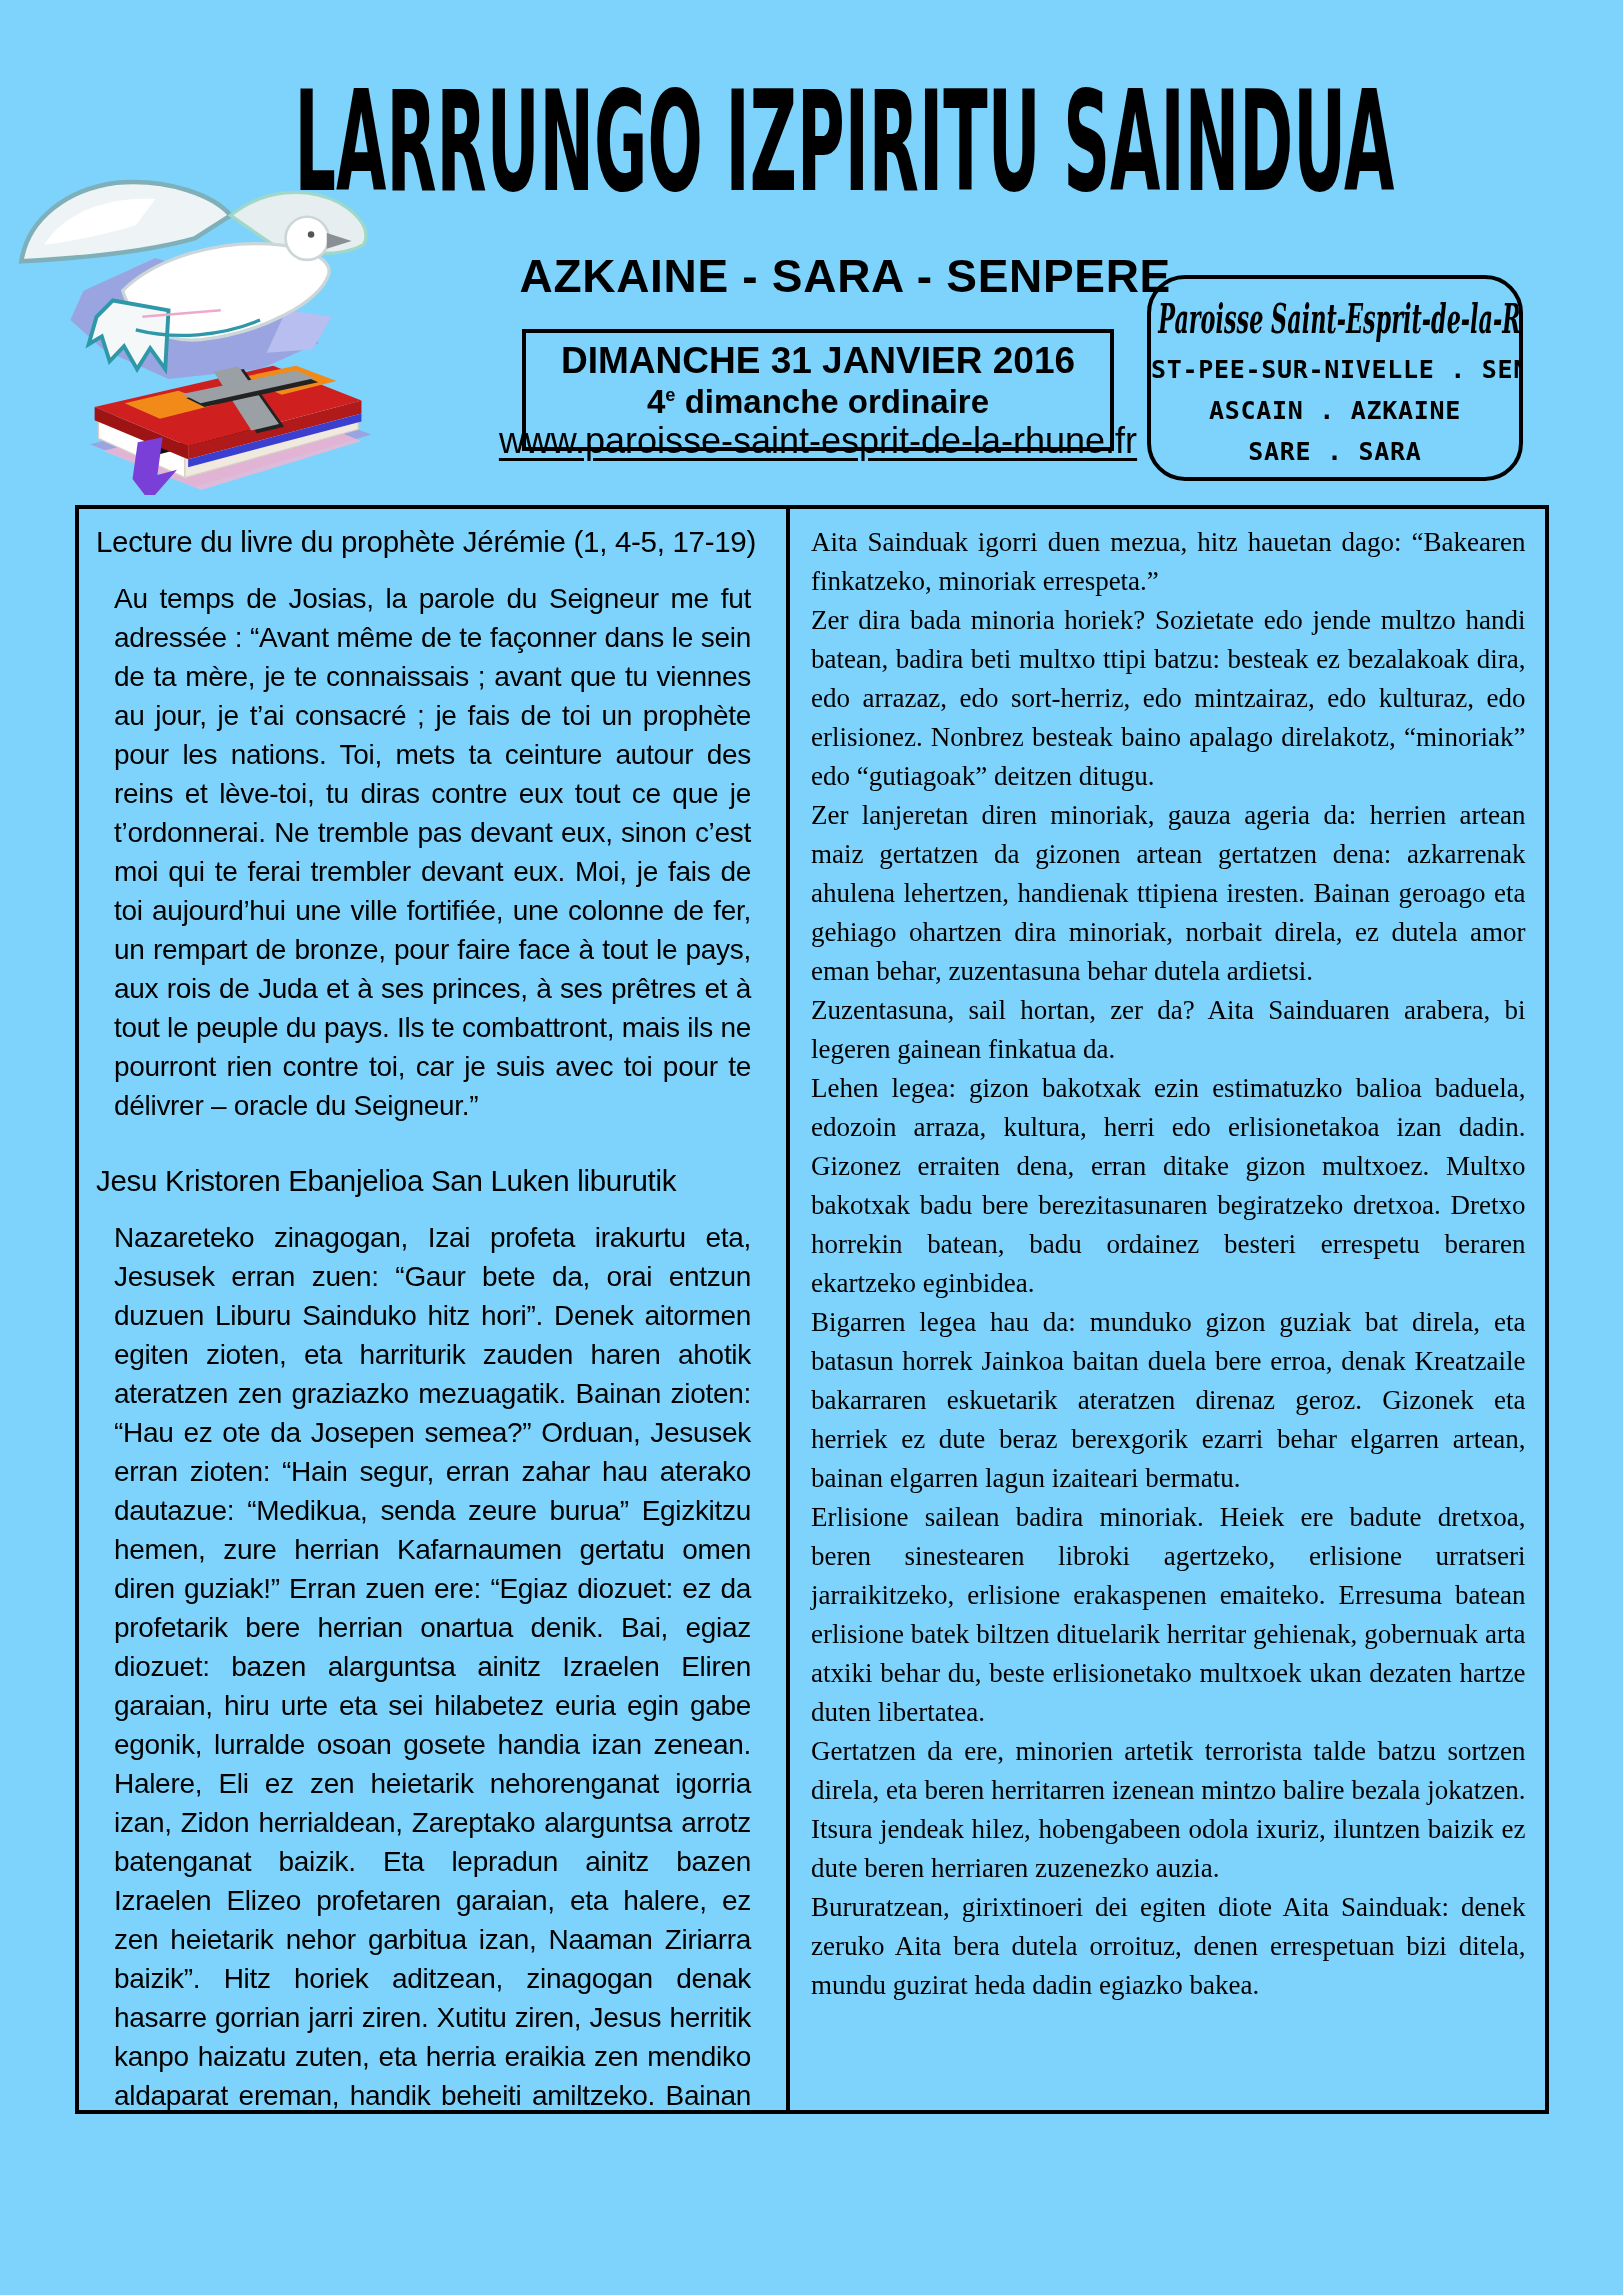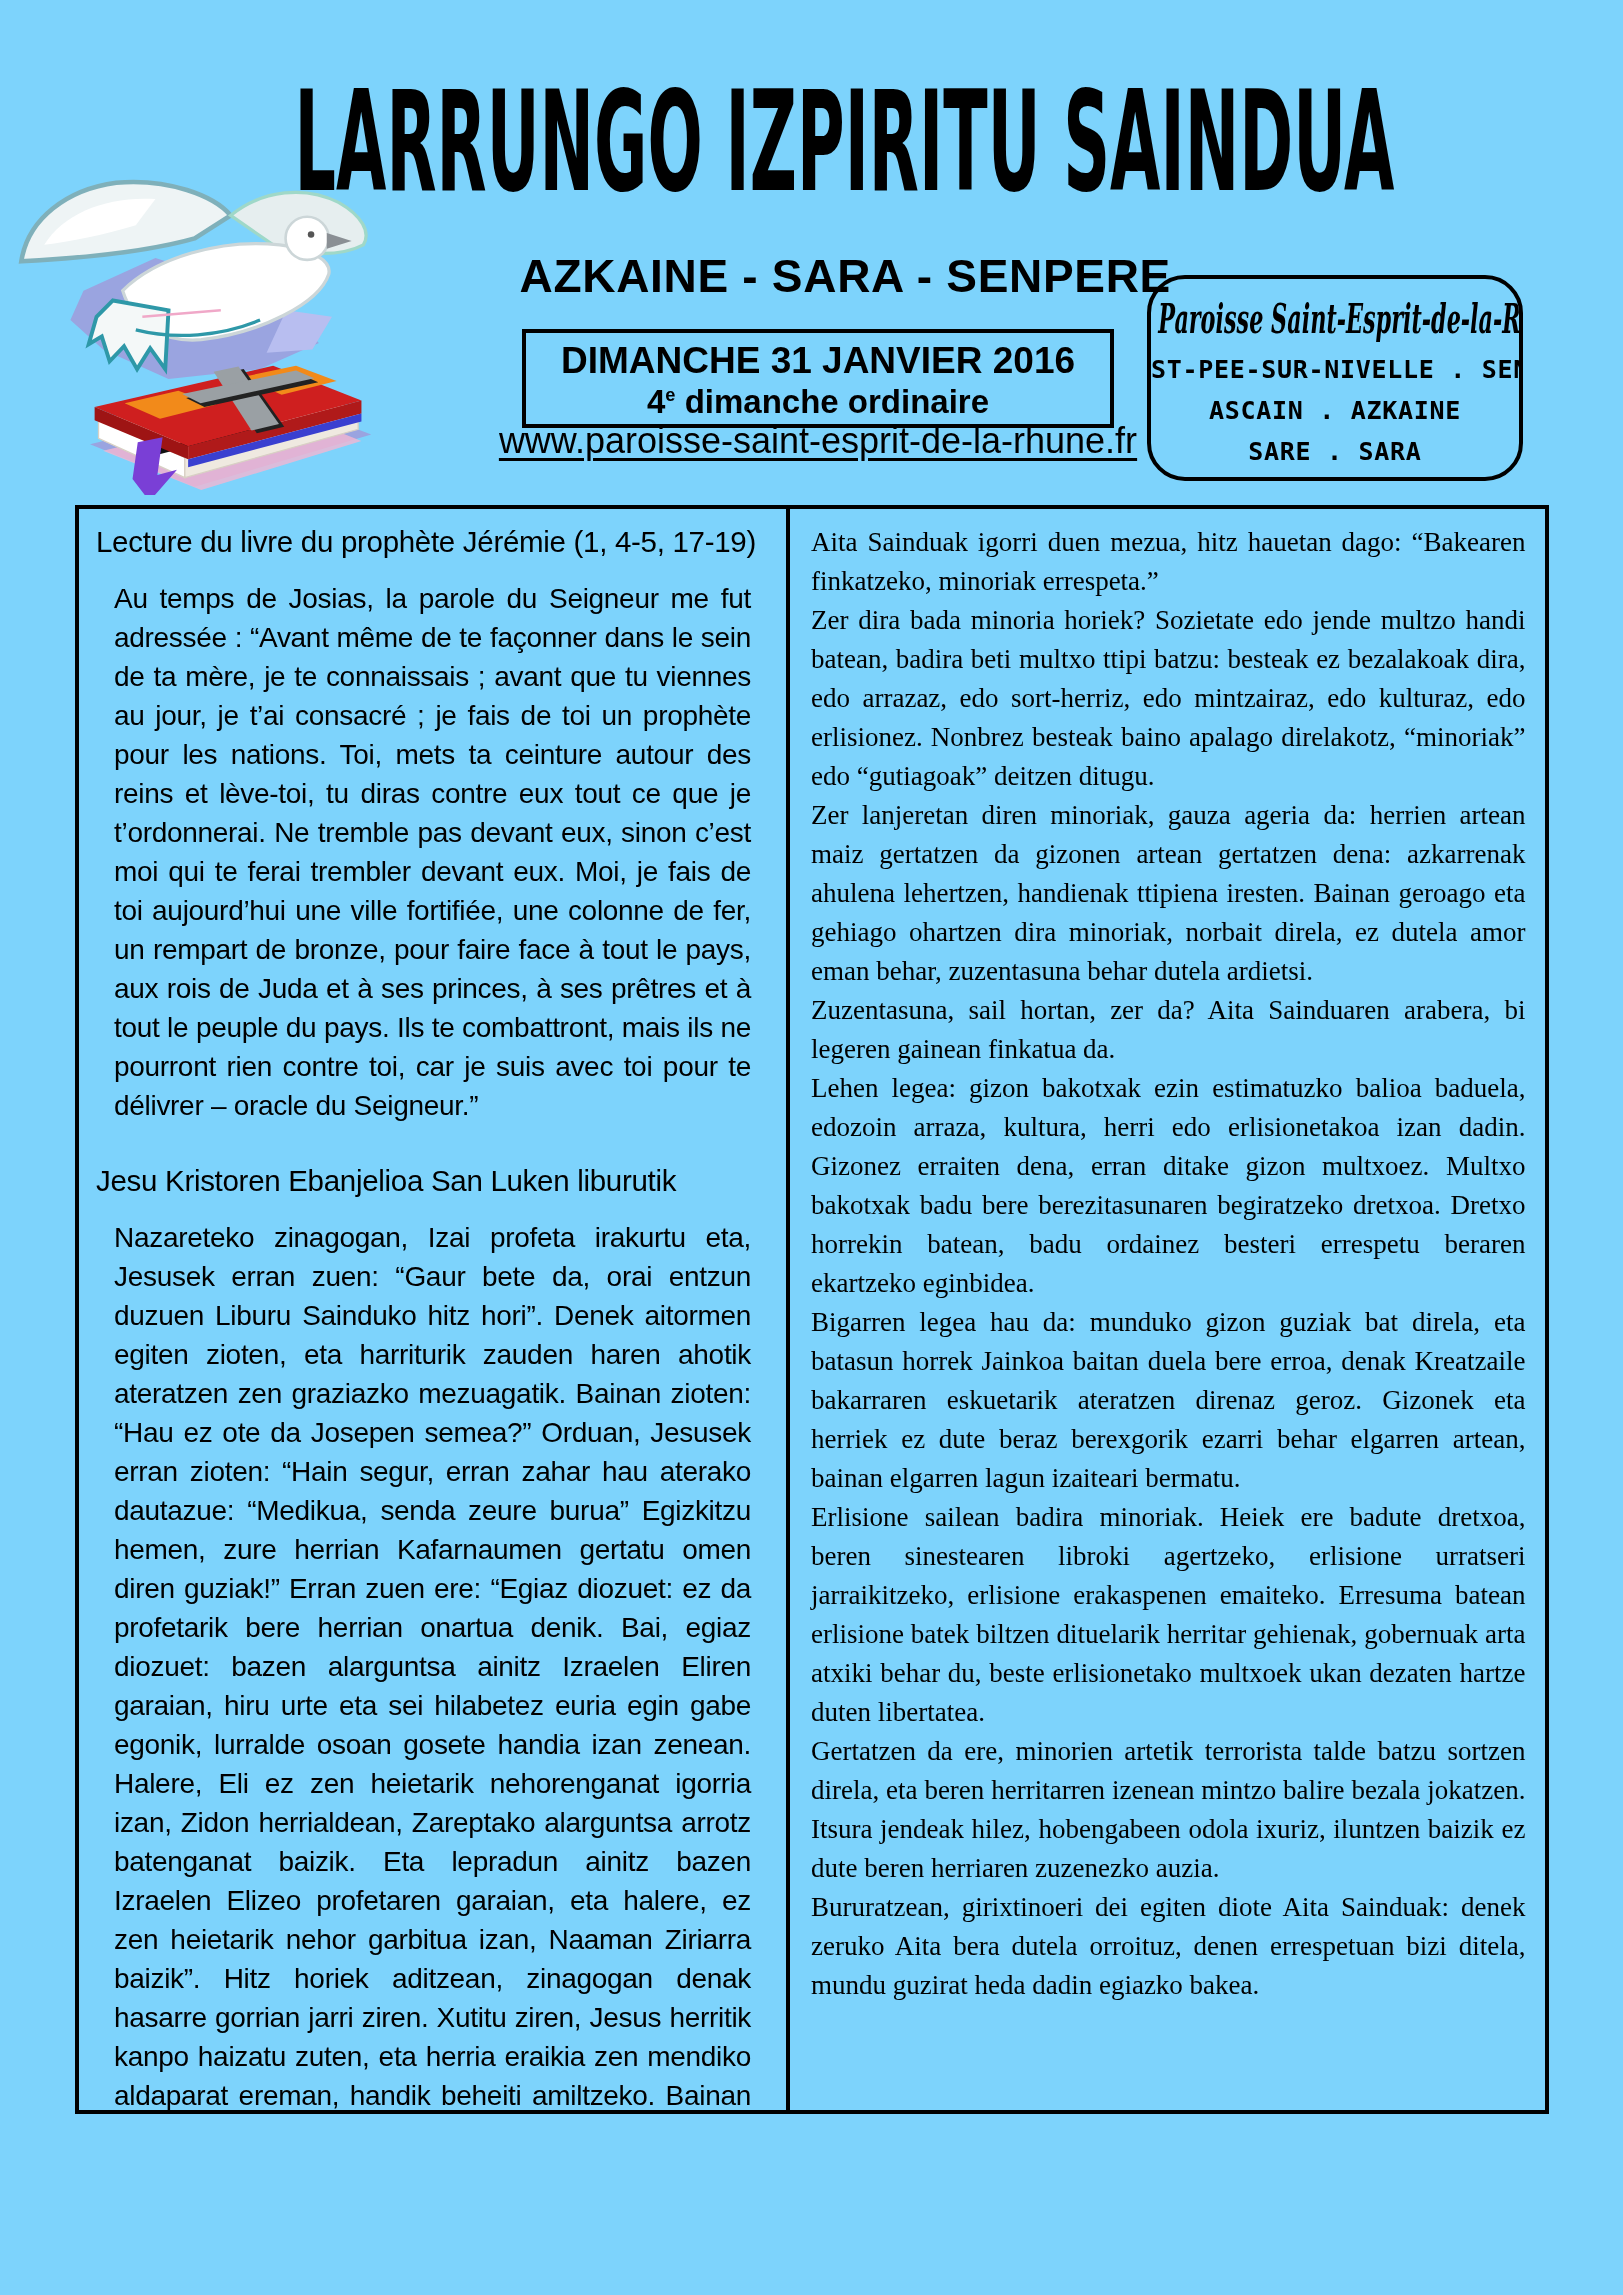--- a/index.html
+++ b/index.html
@@ -15,21 +15,21 @@
     font-family:"DejaVu Sans", sans-serif; font-weight:bold; fill:#000;
   }
 
   .subtitle {
     position:absolute; left:425px; top:249px; width:746px;
     text-align:right; font-weight:bold; font-size:46px; letter-spacing:0.7px;
     white-space:nowrap;
   }
 
   .date-box {
-    position:absolute; left:522px; top:329px; width:592px; height:99px;
+    position:absolute; left:522px; top:329px; width:592px; height:122px;
     border:4.6px solid #000; box-sizing:border-box; text-align:center;
   }
   .date-line-1 { margin-top:6.5px; font-weight:bold; font-size:37px; }
   .date-line-2 { margin-top:1.3px; font-weight:bold; font-size:33px; }
   .date-line-2 sup { font-size:18.3px; vertical-align:super; }
 
   .website {
     position:absolute; left:386px; top:420px; width:864px;
     text-align:center; font-weight:normal; font-size:36px;
     text-decoration:underline; text-decoration-thickness:3.3px; text-underline-offset:5.2px;

